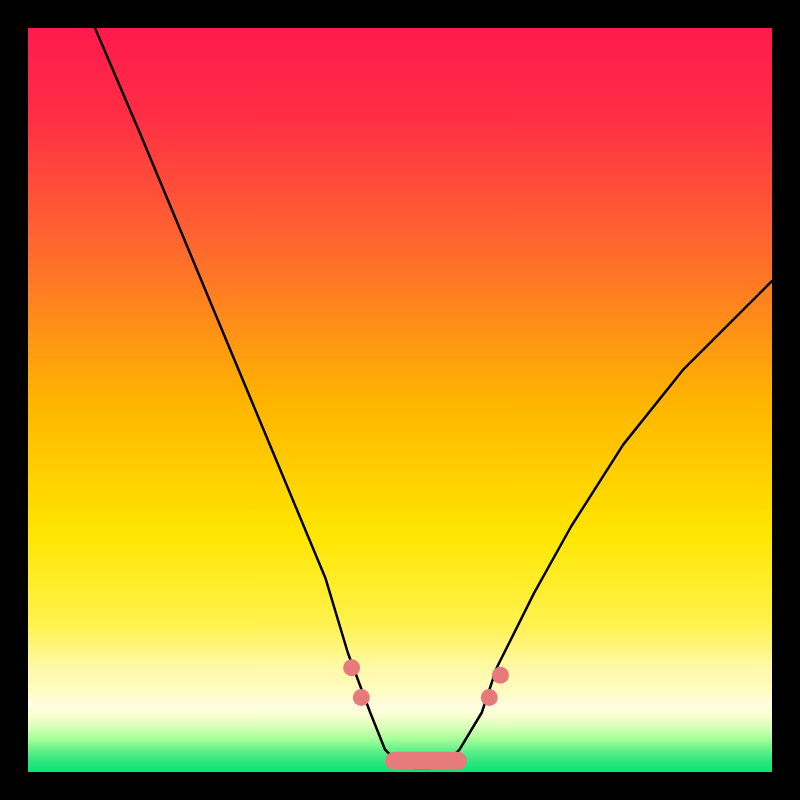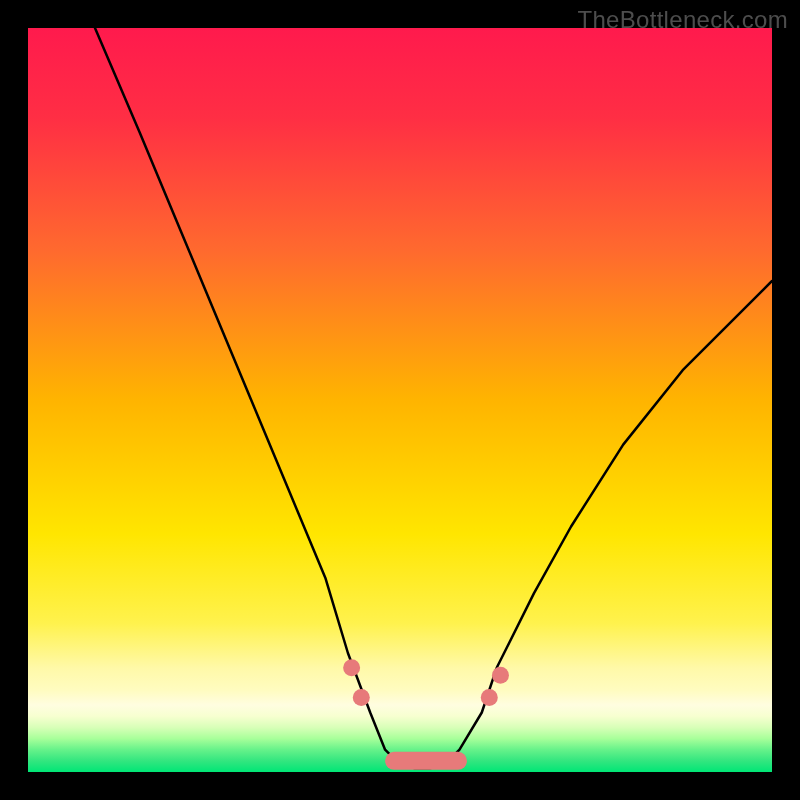--- a/index.html
+++ b/index.html
@@ -66,14 +66,13 @@
 
     <g id="accents">
         <circle cx="323.64" cy="639.84" r="8.5" fill="#e77a7a"></circle>
         <circle cx="333.31199999999995" cy="669.6" r="8.5" fill="#e77a7a"></circle>
         <rect x="357.12" y="723.84" width="81.83999999999997" height="18" rx="9" fill="#e77a7a"></rect>
         <circle cx="461.28" cy="669.6" r="8.5" fill="#e77a7a"></circle>
         <circle cx="472.44" cy="647.28" r="8.5" fill="#e77a7a"></circle>
       </g>
   </svg>
 
-  <div class="watermark">TheBottleneck.com</div>
 </div>
 
 </body></html>

